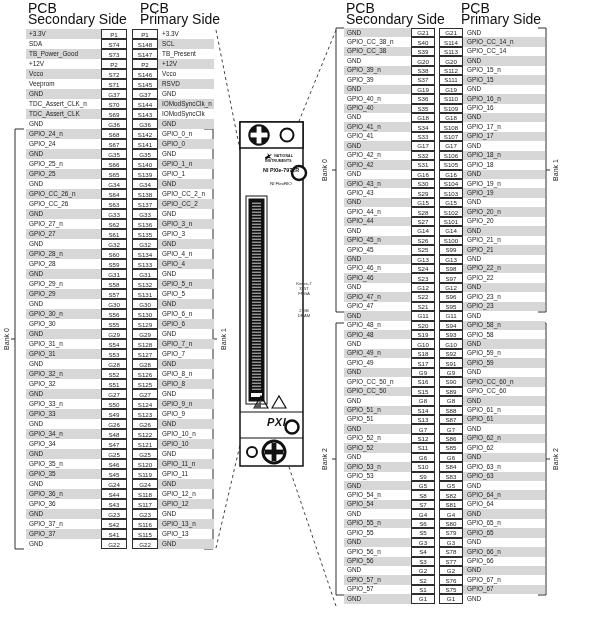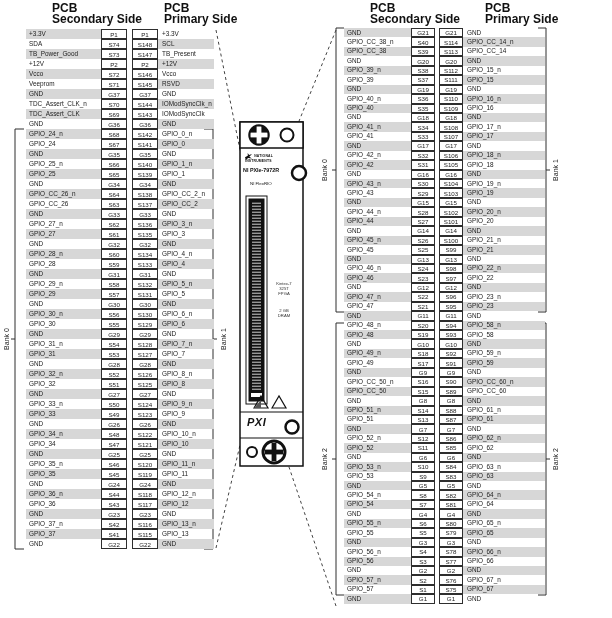--- a/index.html
+++ b/index.html
@@ -1,35 +1,35 @@
 <!DOCTYPE html>
 <html><head>
 <meta charset="utf-8">
 <style>
   html,body{margin:0;padding:0;background:#fff;}
   #canvas{position:relative;width:612px;height:618px;background:#fff;overflow:hidden;
           font-family:"Liberation Sans", sans-serif;color:#1e1e1e;}
   svg.overlay{position:absolute;left:0;top:0;z-index:1;}
-  .hdr{position:absolute;z-index:3;font-size:12px;font-weight:bold;line-height:10.5px;white-space:nowrap;color:#111;margin-left:24px;}
+  .hdr{position:absolute;z-index:3;font-size:14px;font-weight:normal;line-height:10.5px;white-space:nowrap;color:#111;}
   .rows{position:absolute;z-index:2;}
   .prow{display:flex;align-items:stretch;}
   .t-left .prow{height:10px;}
   .t-right .prow{height:9.45px;}
   .name{font-size:6.4px;line-height:1;display:flex;align-items:center;white-space:nowrap;color:#222;}
   .n1{padding-left:3px;}
   .n2{padding-left:4px;}
   .shade{background:#d7d7d7;}
   .pin{box-sizing:border-box;border:1px solid #2e2e2e;background:#fff;font-size:6.2px;
        display:flex;align-items:center;justify-content:center;color:#222;}
   .gap{background:transparent;}
   .t-left .n1{width:72px;} .t-left .pin{width:26px;} .t-left .gap{width:5px;} .t-left .n2{width:52px;}
   .t-right .n1{width:64px;} .t-right .pin{width:24px;} .t-right .gap{width:4px;} .t-right .n2{width:78px;}
   .bank-label{position:absolute;z-index:3;font-size:7px;color:#222;white-space:nowrap;
               transform:translate(-50%,-50%) rotate(-90deg);}
-  .dev-text{position:absolute;z-index:4;color:#111;}
+  .dev-text{position:absolute;z-index:4;color:#111;margin-left:20px;}
   .brand{font-size:3.4px;font-weight:bold;line-height:3.6px;letter-spacing:.2px;}
   .eagle{display:inline-block;width:7px;height:7px;background:#111;vertical-align:middle;margin-right:1px;
          clip-path:polygon(0 60%,40% 38%,38% 0,58% 30%,100% 14%,62% 55%,100% 80%,45% 70%,12% 100%);}
   .model{font-size:5.4px;font-weight:bold;white-space:nowrap;}
   .family{font-size:4.4px;white-space:nowrap;}
   .chipinfo{font-size:4.2px;line-height:5.2px;text-align:center;color:#333;}
   .meminfo{font-size:4.2px;line-height:5.2px;text-align:center;color:#333;}
   .pxi{font-size:11px;font-weight:bold;font-style:italic;letter-spacing:.5px;}
 </style>
 </head>

